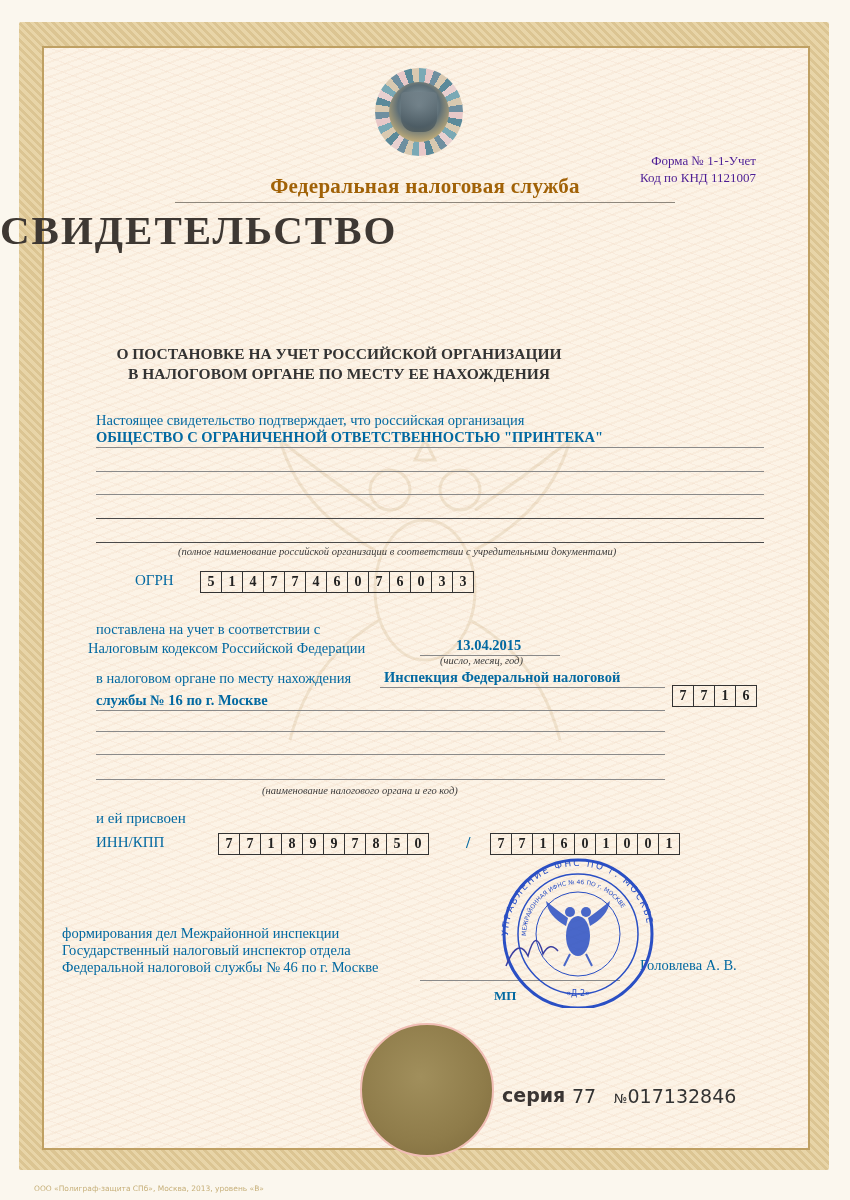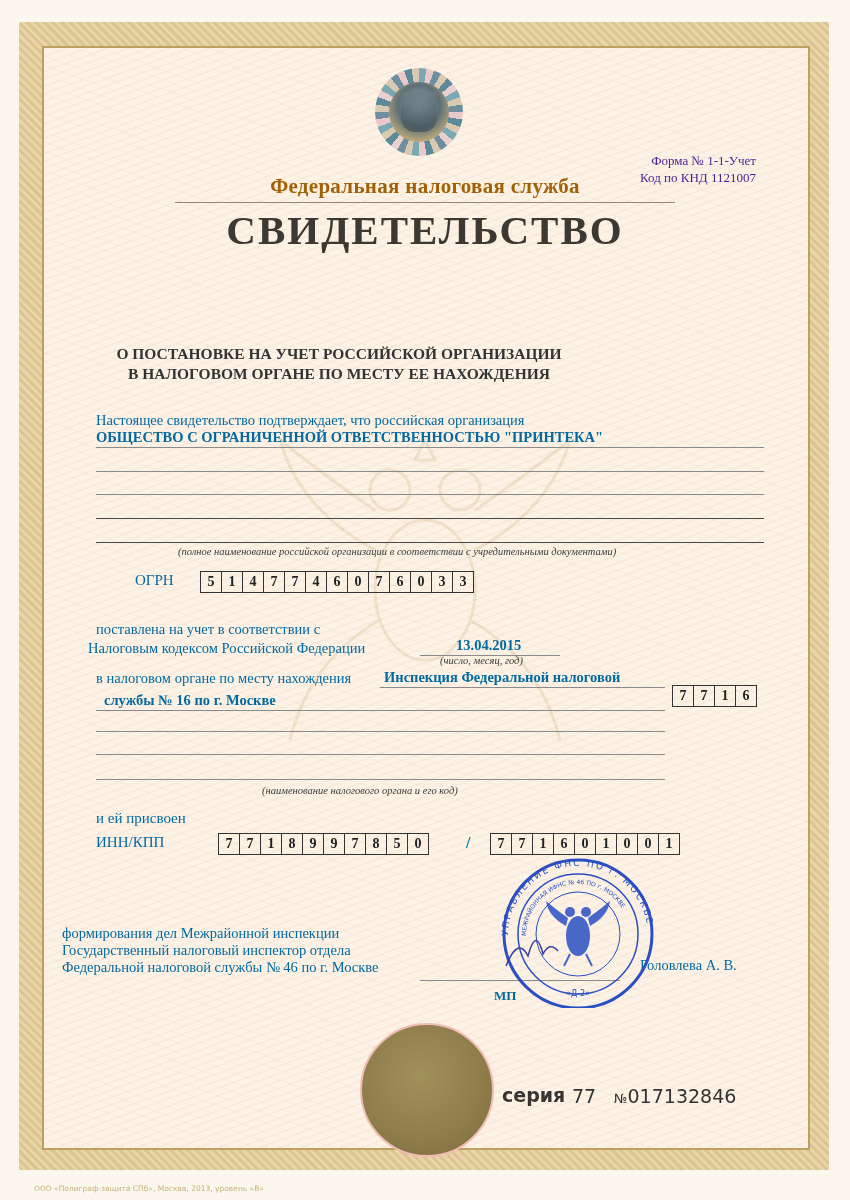--- a/index.html
+++ b/index.html
@@ -47,21 +47,21 @@
   }
   .form-code {
     position:absolute; right:94px; top:152px; text-align:right; font-size:13px; line-height:17px; color:#4c1d95;
   }
   .fns-title {
     position:absolute; left:0; width:850px; top:174px; text-align:center;
     font-size:21px; font-weight:bold; color:#a16207; letter-spacing:0.3px;
   }
   .fns-rule { position:absolute; left:175px; width:500px; top:202px; border-top:1px solid #8e877c; }
   .main-title {
-    position:absolute; left:0; width:850px; top:206px; text-align:center;
+    position:absolute; left:0; width:850px; top:206px; text-align:left;
     font-size:41px; font-weight:bold; color:#3e3833; letter-spacing:2px;
   }
   .subtitle {
     position:absolute; left:0; width:678px; top:344px; text-align:center;
     font-size:15.5px; font-weight:bold; color:#333; line-height:20px;
   }
   .text { position:absolute; font-size:14.5px; color:#0369a1; white-space:nowrap; }
   .bold { font-weight:bold; }
   .hline { position:absolute; border-top:1px solid #8a8a8a; }
   .hline.dark { border-top:1.5px solid #4a4a4a; }
@@ -152,21 +152,21 @@
 
 <div class="text" style="left:96px; top:621px;">поставлена на учет в соответствии с</div>
 <div class="text" style="left:88px; top:640px;">Налоговым кодексом Российской Федерации</div>
 <div class="text bold" style="left:456px; top:637px;">13.04.2015</div>
 <div class="hline" style="left:420px; width:140px; top:655px;"></div>
 <div class="caption" style="left:440px; top:655px;">(число, месяц, год)</div>
 
 <div class="text" style="left:96px; top:670px;">в налоговом органе по месту нахождения</div>
 <div class="text bold" style="left:384px; top:669px;">Инспекция Федеральной налоговой</div>
 <div class="hline" style="left:380px; width:285px; top:687px;"></div>
-<div class="text bold" style="left:104px; top:692px;">службы № 16 по г. Москве</div>
+<div class="text bold" style="left:96px; top:692px;">службы № 16 по г. Москве</div>
 <div class="hline" style="left:96px; width:569px; top:710px;"></div>
 <div class="digits" style="left:672px; top:685px;">
   <span>7</span>
   <span>7</span>
   <span>1</span>
   <span>6</span>
 </div>
 <div class="hline" style="left:96px; width:569px; top:731px;"></div>
 <div class="hline" style="left:96px; width:569px; top:754px;"></div>
 <div class="hline" style="left:96px; width:569px; top:779px;"></div>

